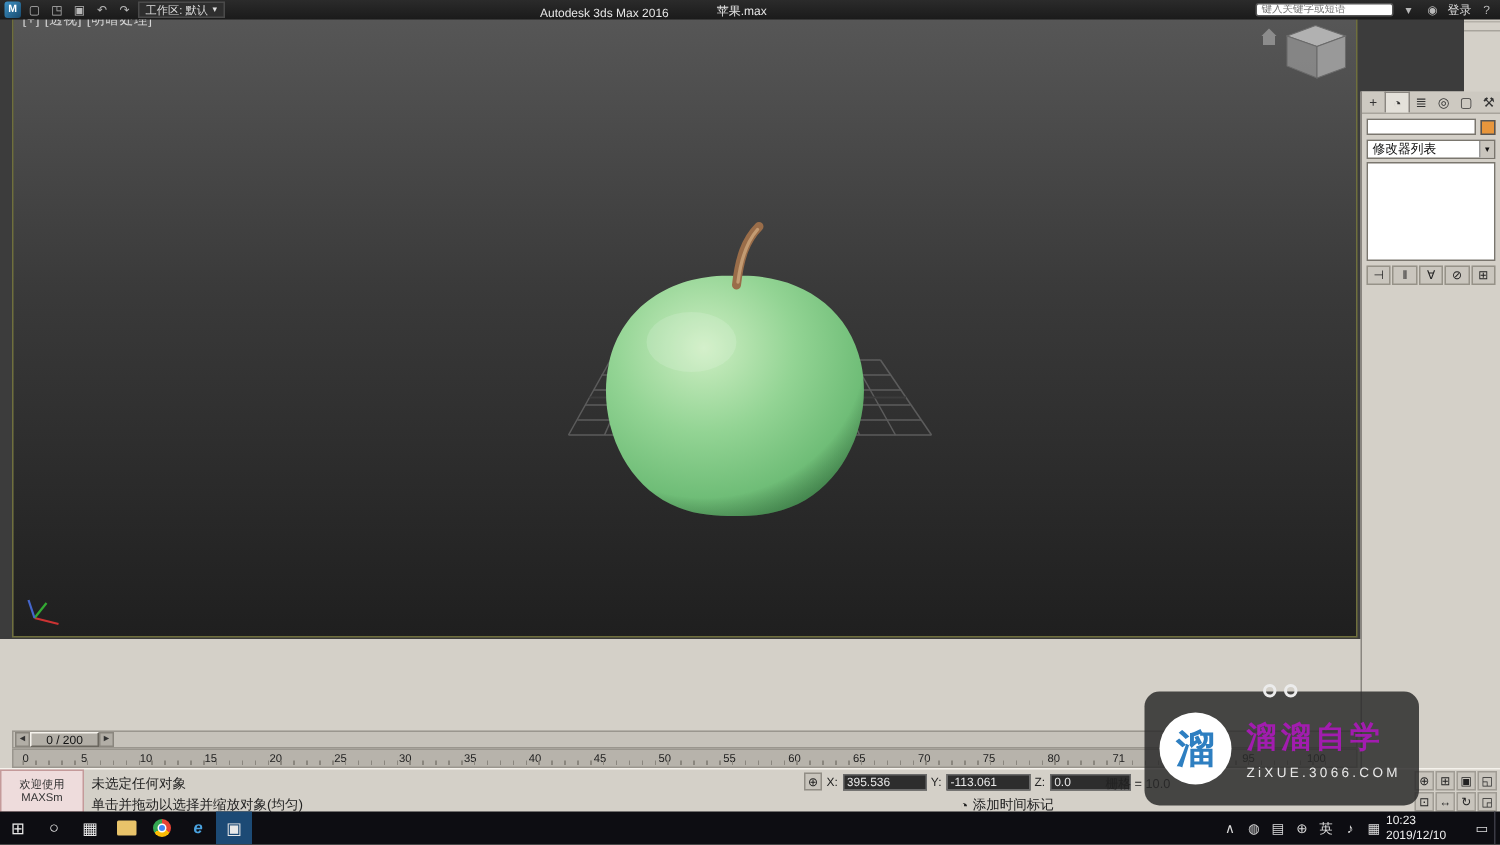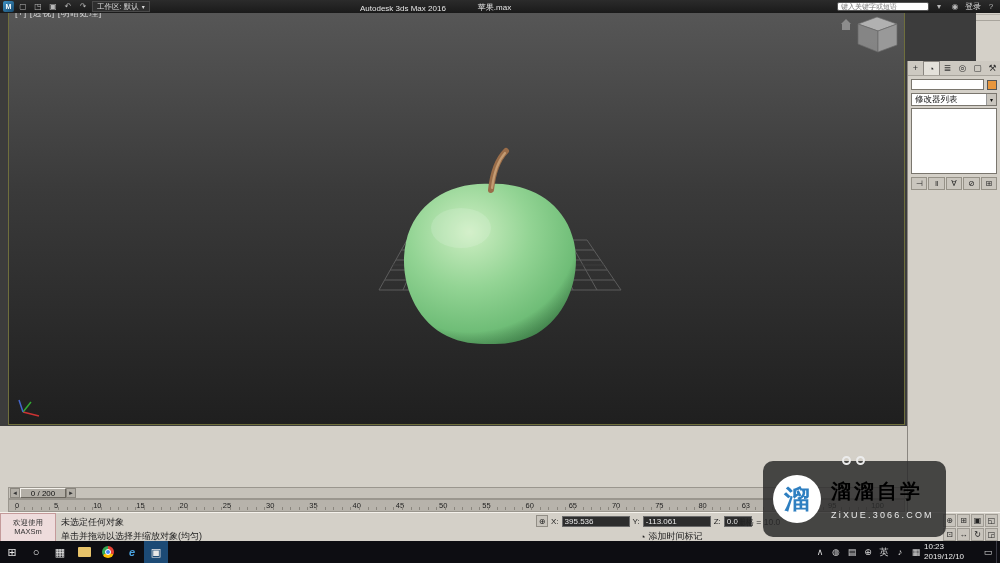--- a/index.html
+++ b/index.html
@@ -87,35 +87,35 @@
 
   
   .statusband{left:0;top:512px;width:1000px;height:29px;background:#d4d0c8;border-top:1px solid #f5f2ec}
   .welcome{position:absolute;left:0;top:0;width:56px;height:29px;background:#eedcdc;border:1px solid #c49a9a;
            font-size:7.5px;color:#333;display:flex;align-items:center;justify-content:flex-end;text-align:center;line-height:1.15}
   .statustext{position:absolute;left:61px;top:3px;font-size:9px;color:#222}
   .prompttext{position:absolute;left:61px;top:17px;font-size:9px;color:#222}
   .coords{position:absolute;left:536px;top:2px;display:flex;align-items:center;gap:3px;font-size:8px;color:#222}
   .modebtn{width:12px;height:12px;background:#c8c4bc;border:1px solid #918d85;font-size:8px;
            display:flex;align-items:center;justify-content:center;color:#222}
-  .cfield{width:68px;height:11px;background:#2d2d2d;color:#e8e8e8;font-size:8px;border:1px solid #6a6a6a;
+  .cfield{width:56px;height:11px;background:#2d2d2d;color:#e8e8e8;font-size:8px;border:1px solid #6a6a6a;
           padding:0 2px;outline:none}
   .gridlabel{position:absolute;left:737px;top:4px;font-size:8.5px;color:#222}
   .timetag{position:absolute;left:640px;top:17px;font-size:9px;color:#222;display:flex;gap:3px;align-items:center}
   .navcluster{position:absolute;right:2px;top:1px;display:grid;grid-template-columns:repeat(4,13px);
               grid-auto-rows:13px;gap:1px}
   .navicon{background:#c8c4bc;border:1px solid #a09c94;font-size:8px;color:#222;
            display:flex;align-items:center;justify-content:center}
 
   
   .watermark{left:763px;top:461px;width:183px;height:76px;background:rgba(42,42,42,.84);border-radius:10px;
              display:flex;align-items:center;padding:0 10px;gap:10px;z-index:50}
   .wlogo{width:48px;height:48px;background:#fff;border-radius:50%;display:flex;align-items:center;
          justify-content:center;font-size:26px;color:#2e7fc1;font-weight:bold;flex:none}
-  .brand{font-size:20px;color:#000000;font-weight:bold;letter-spacing:3px;white-space:nowrap}
+  .brand{font-size:20px;color:#a21caf;font-weight:bold;letter-spacing:3px;white-space:nowrap}
   .site{font-size:9px;color:#e9e9e9;letter-spacing:2.2px;margin-top:5px;white-space:nowrap}
   .dot{width:9px;height:9px;border:2px solid #ececec;border-radius:50%;z-index:51}
 
   
   .taskbar{left:0;top:541px;width:1000px;height:22px;background:#0d0d12;display:flex;align-items:center;z-index:60}
   .tbicon{width:24px;height:22px;display:flex;align-items:center;justify-content:center;font-size:11px;color:#e8e8e8}
   .tbicon.activeapp{background:#1c4a75}
   .folder{width:13px;height:10px;background:#e8c36a;border-radius:1px}
   .chrome{width:12px;height:12px;border-radius:50%;position:relative;
           background:conic-gradient(#e84335 0 33%,#fbbc05 33% 66%,#34a853 66% 100%)}
@@ -356,42 +356,42 @@
       <span class="tick">35</span>
       <span class="tick">40</span>
       <span class="tick">45</span>
       <span class="tick">50</span>
       <span class="tick">55</span>
       <span class="tick">60</span>
       <span class="tick">65</span>
       <span class="tick">70</span>
       <span class="tick">75</span>
       <span class="tick">80</span>
-      <span class="tick">63</span>
+      <span class="tick">71</span>
       <span class="tick">90</span>
       <span class="tick">95</span>
       <span class="tick">100</span>
     </div>
     <div class="tickmarks"></div>
   </div>
 
   <div class="abs statusband">
     <div class="welcome">
       <span>欢迎使用 MAXSm</span>
     </div>
     <span class="statustext">未选定任何对象</span>
     <span class="prompttext">单击并拖动以选择并缩放对象(均匀)</span>
     <div class="coords">
       <span class="modebtn">⊕</span>
       <span>X:</span>
       <input class="cfield" value="395.536" style="">
       <span>Y:</span>
       <input class="cfield" value="-113.061" style="">
       <span>Z:</span>
-      <input class="cfield" style="width: 28px;" value="0.0">
+      <input class="cfield" style="width: 54px;" value="0.0">
     </div>
     <span class="gridlabel">栅格 = 10.0</span>
     <div class="timetag">
       <span>◔</span>
       <span>添加时间标记</span>
     </div>
     <div class="navcluster">
       <span class="navicon">⊕</span>
       <span class="navicon">⊞</span>
       <span class="navicon">▣</span>

